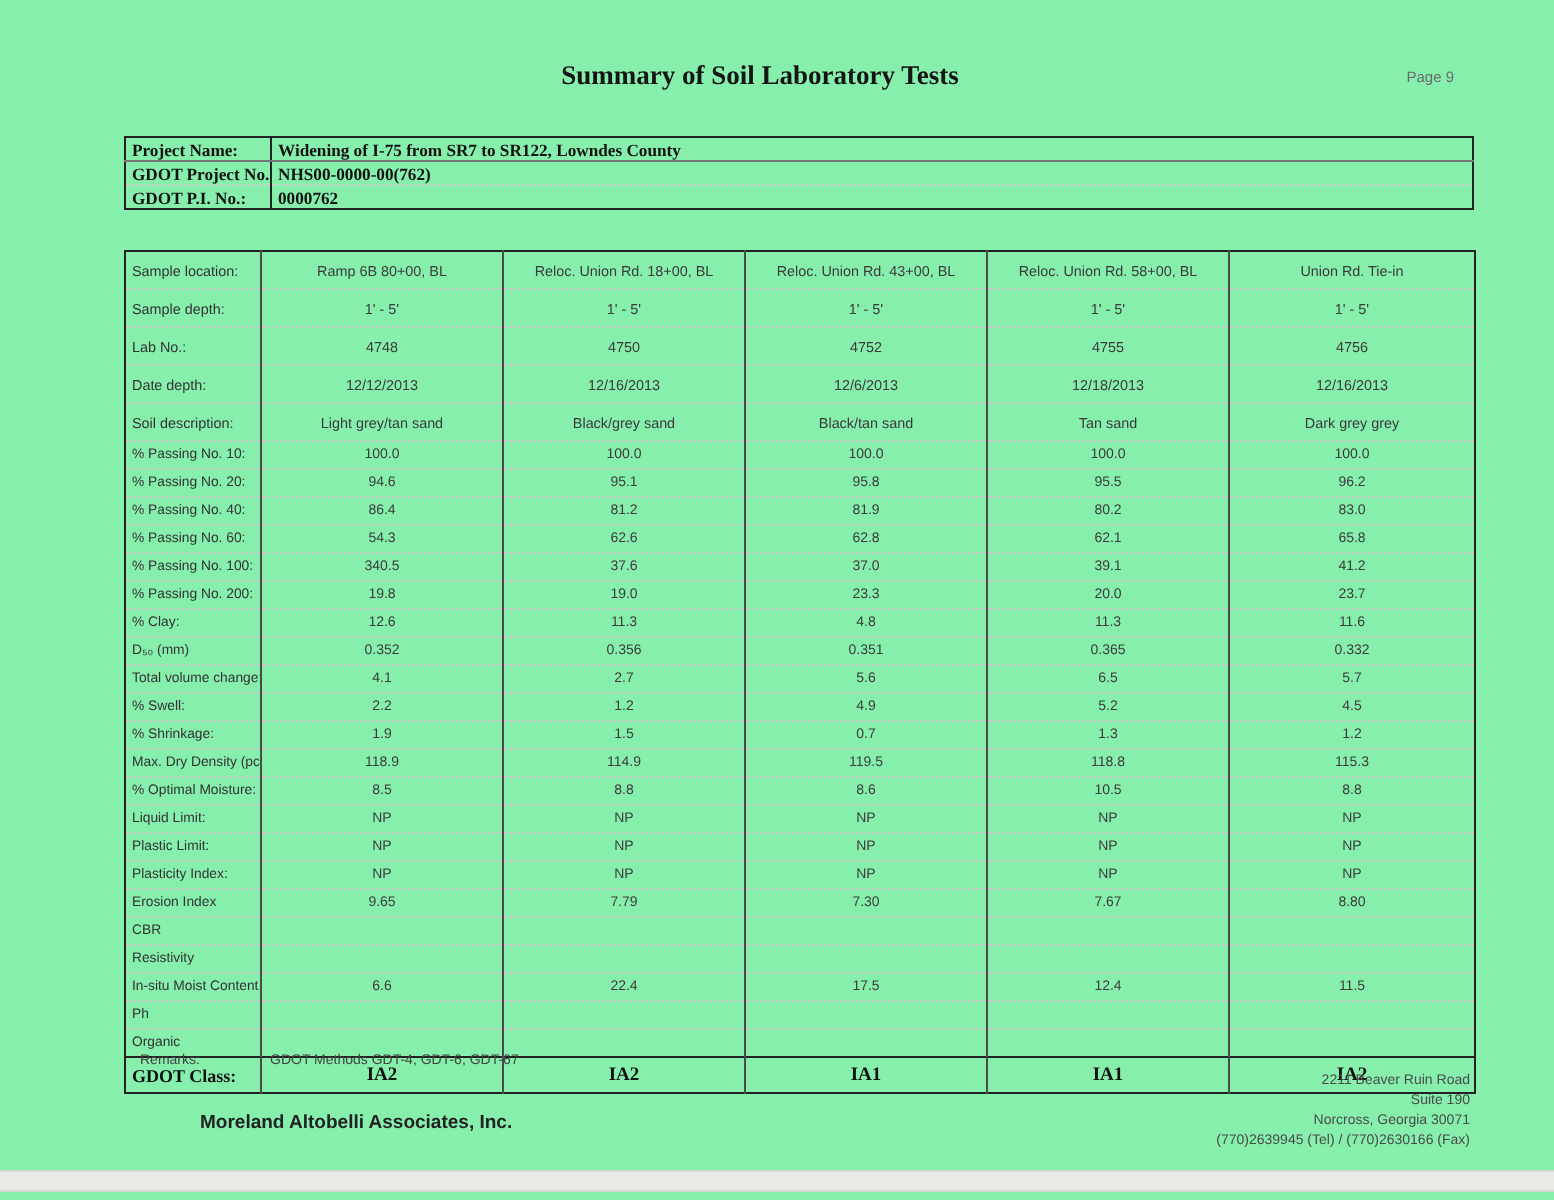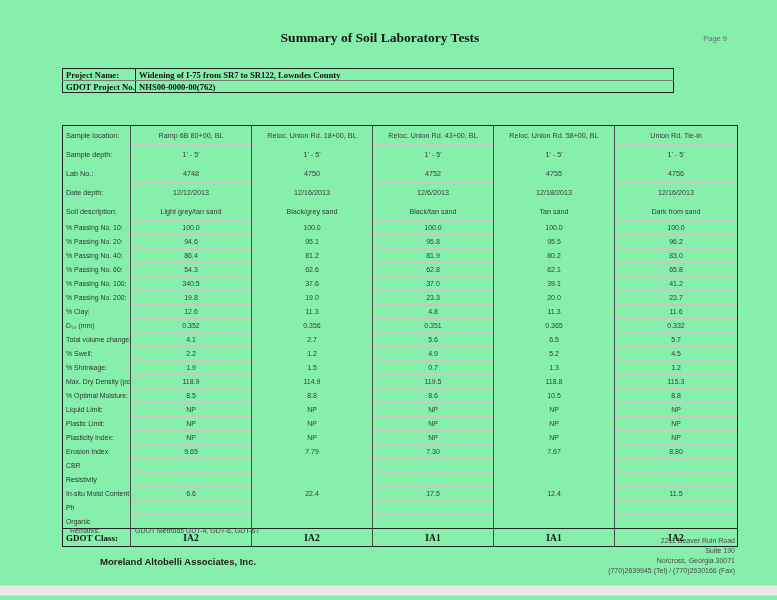--- a/index.html
+++ b/index.html
@@ -5,21 +5,21 @@
   html,body{margin:0;padding:0;background:#ffffff;}
   .page{position:relative;width:777px;height:600px;background:#86efac;overflow:hidden;
         font-family:"Liberation Sans",sans-serif;color:#3a3a3a;}
   .doc-title{position:absolute;top:30px;left:0;width:760px;text-align:center;
              font-family:"Liberation Serif",serif;font-weight:bold;font-size:13.5px;color:#151515;}
   .page-num{position:absolute;top:34px;right:50px;font-size:7.5px;color:#6a6a6a;padding-left:36px;}
 
   table{border-collapse:collapse;table-layout:fixed;}
 
   
-  .proj{position:absolute;left:62px;top:68px;width:612px;border:1.6px solid #222;background:transparent;}
+  .proj{position:absolute;left:62px;top:68px;width:675px;border:1.6px solid #222;background:transparent;}
   .proj td{padding:0 3px;height:11px;font-family:"Liberation Serif",serif;font-weight:bold;
            font-size:8.6px;color:#111;white-space:nowrap;overflow:hidden;}
   .proj td.plabel{width:66px;border-right:1.2px solid #222;}
   .proj tr td{border-bottom:1px dotted #cfcfc8;}
   .proj tr:first-child td{border-bottom:1px solid #777;}
   .proj tr:last-child td{border-bottom:none;}
 
   
   .soil{position:absolute;left:62px;top:125px;width:675px;border:1.6px solid #222;}
   .soil td{padding:0 2px;white-space:nowrap;overflow:hidden;border-left:1px solid #4a4a4a;
@@ -51,20 +51,24 @@
   <table class="proj">
     <tbody>
         <tr>
           <td class="plabel">Project Name:</td>
           <td>Widening of I-75 from SR7 to SR122, Lowndes County</td>
         </tr>
         <tr>
           <td class="plabel">GDOT Project No.:</td>
           <td>NHS00-0000-00(762)</td>
         </tr>
+        <tr>
+          <td class="plabel">GDOT P.I. No.:</td>
+          <td>0000762</td>
+        </tr>
       </tbody>
   </table>
 
   <table class="soil">
     <colgroup>
       <col style="width:68px">
         <col style="width:121px">
         <col style="width:121px">
       <col style="width:121px">
         <col style="width:121px">
@@ -102,21 +106,21 @@
           <td>12/6/2013</td>
           <td>12/18/2013</td>
           <td>12/16/2013</td>
         </tr>
         <tr class="info">
           <td>Soil description:</td>
           <td>Light grey/tan sand</td>
           <td>Black/grey sand</td>
           <td>Black/tan sand</td>
           <td>Tan sand</td>
-          <td>Dark from sand</td>
+          <td>Dark grey grey</td>
         </tr>
         <tr class="data">
           <td>% Passing No. 10:</td>
           <td>100.0</td>
           <td>100.0</td>
           <td>100.0</td>
           <td>100.0</td>
           <td>100.0</td>
         </tr>
         <tr class="data">

